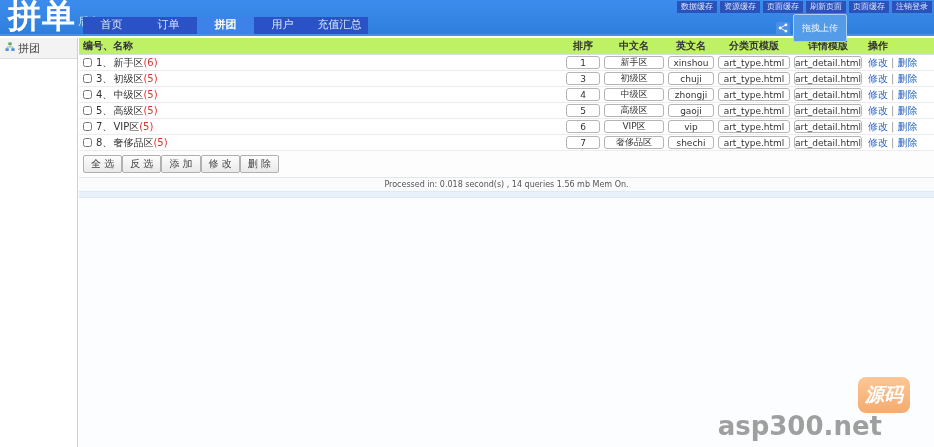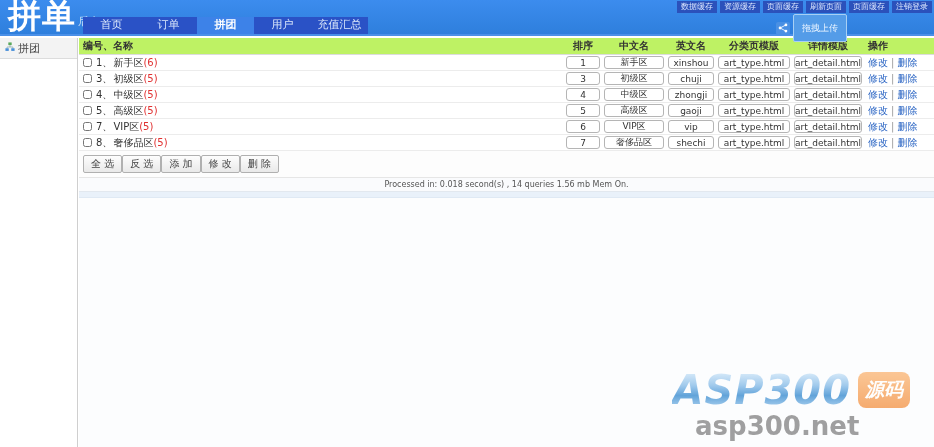--- a/index.html
+++ b/index.html
@@ -345,18 +345,17 @@
       <button class="abtn">反 选</button>
       <button class="abtn">添 加</button>
       <button class="abtn">修 改</button>
       <button class="abtn">删 除</button>
     </div>
   <div class="stats">Processed in: 0.018 second(s) , 14 queries 1.56 mb Mem On.</div>
   <div class="blue-band"></div>
 
   <div class="watermark">
     <div class="wm-top">
-      <span class="wm-brand">ASP300</span>
       <span class="wm-badge">源码</span>
     </div>
     <div class="wm-domain">asp300.net</div>
   </div>
 </main>
 
 </body></html>

